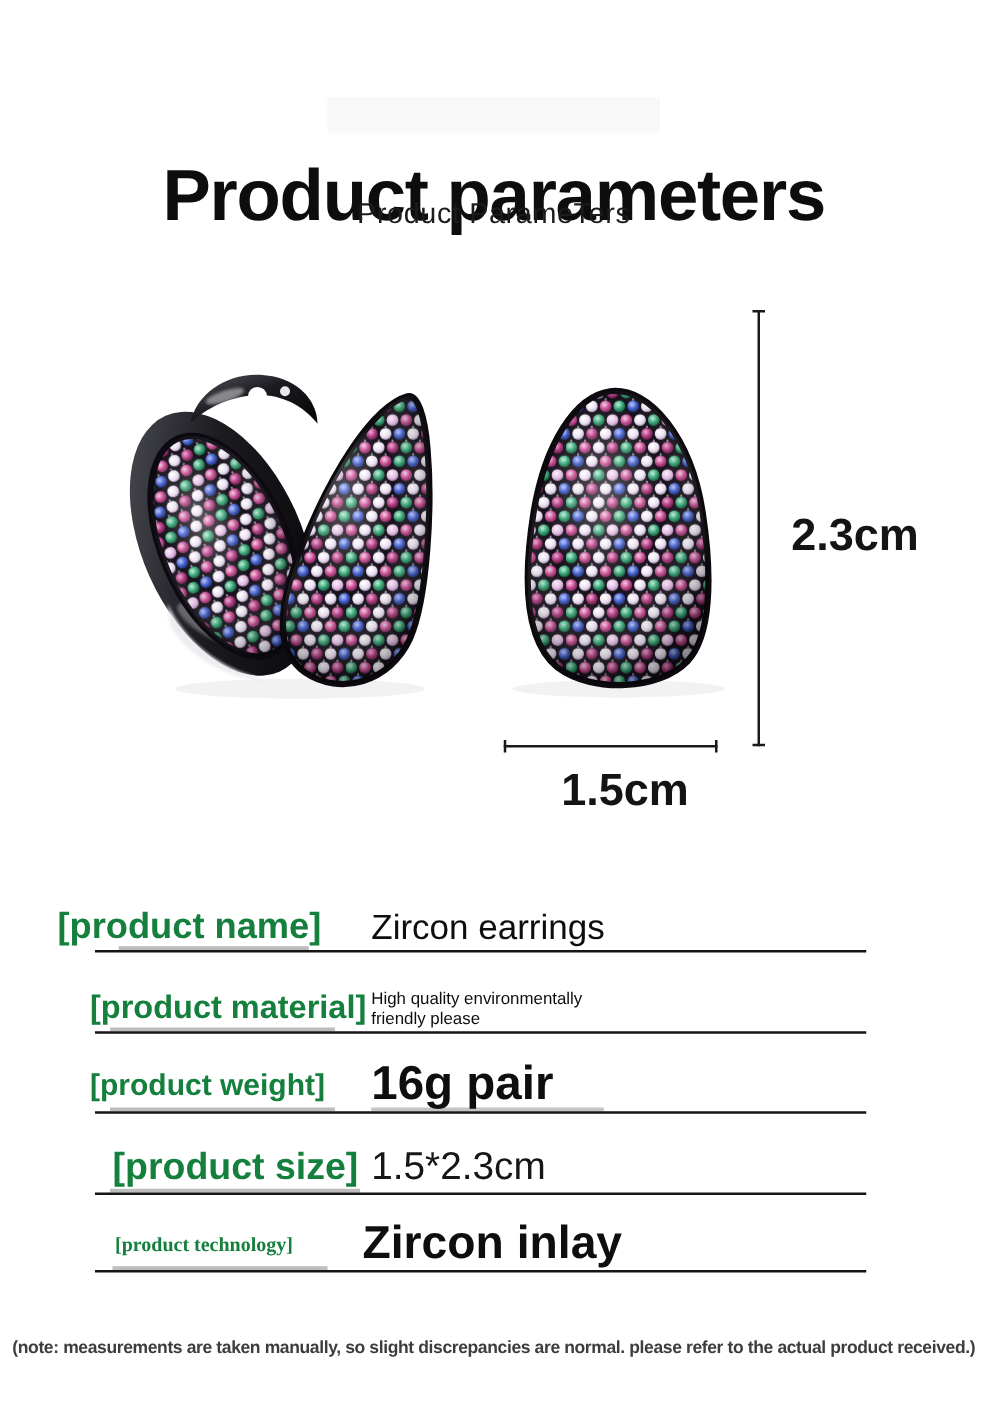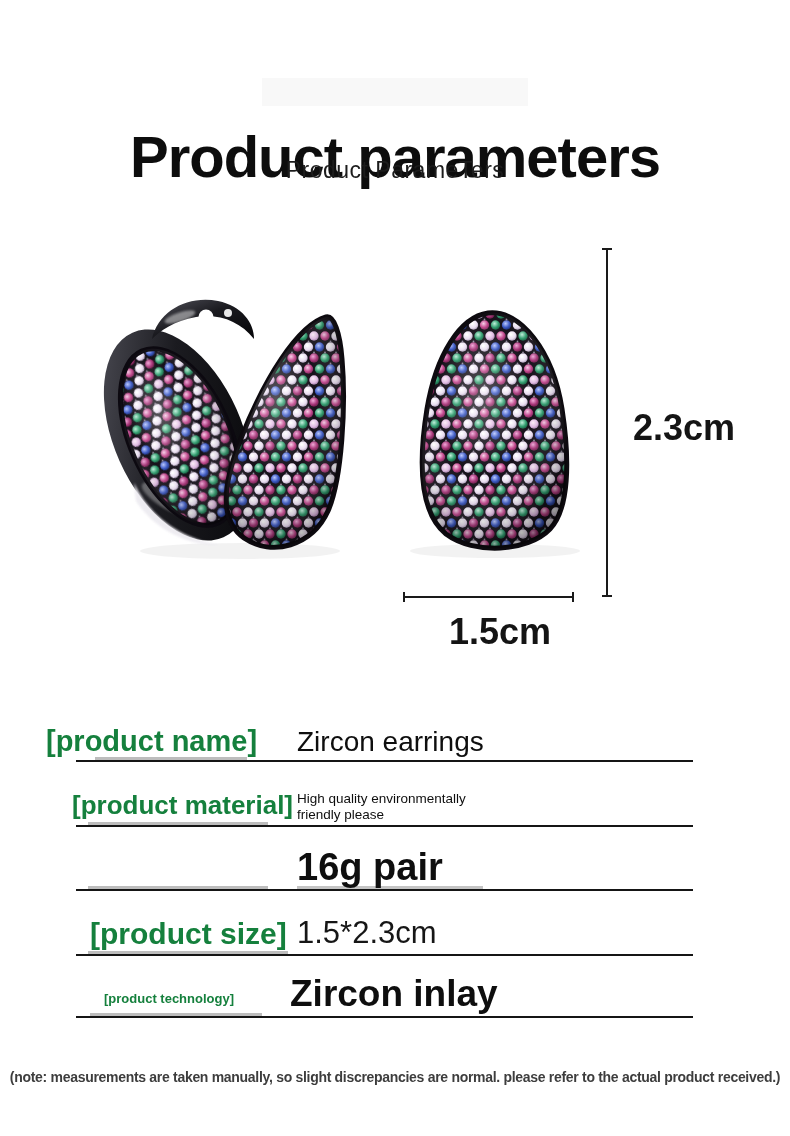--- a/index.html
+++ b/index.html
@@ -64,21 +64,21 @@
   .r3 .spec-value{bottom:2px;font-size:38px;font-weight:800;}
   .r3 .label-shadow{left:88px;width:180px;}
   .r3 .value-shadow{position:absolute;left:297px;width:186px;height:3px;background:#c4c4c4;bottom:2px;}
 
   .r4{top:913px;height:43px;}
   .r4 .spec-label{left:90px;bottom:5px;font-size:30px;}
   .r4 .spec-value{bottom:5px;font-size:31px;font-weight:400;color:#161616;}
   .r4 .label-shadow{left:88px;width:200px;}
 
   .r5{top:974px;height:44px;}
-  .r5 .spec-label{left:104px;bottom:12px;font-size:13px;}
+  .r5 .spec-label{left:92px;bottom:12px;font-size:16px;font-family:Liberation Serif, serif;}
   .r5 .spec-value{left:290px;bottom:3px;font-size:37px;font-weight:800;}
   .r5 .label-shadow{left:90px;width:172px;}
 
   
   .footer-note{
     left:0;top:1069px;width:790px;text-align:center;
     font-size:14px;font-weight:700;letter-spacing:-0.3px;color:#3d3d3d;white-space:nowrap;
   }
 </style>
 </head>
@@ -227,20 +227,21 @@
   <span class="label-shadow"></span>
   <span class="row-line"></span>
   <span class="spec-label">[product material]</span>
   <span class="spec-value">High quality environmentally friendly please</span>
 </div>
 
 <div class="abs spec-row r3">
   <span class="label-shadow"></span>
   <span class="value-shadow"></span>
   <span class="row-line"></span>
+  <span class="spec-label">[product weight]</span>
   <span class="spec-value">16g pair</span>
 </div>
 
 <div class="abs spec-row r4">
   <span class="label-shadow"></span>
   <span class="row-line"></span>
   <span class="spec-label">[product size]</span>
   <span class="spec-value">1.5*2.3cm</span>
 </div>
 

